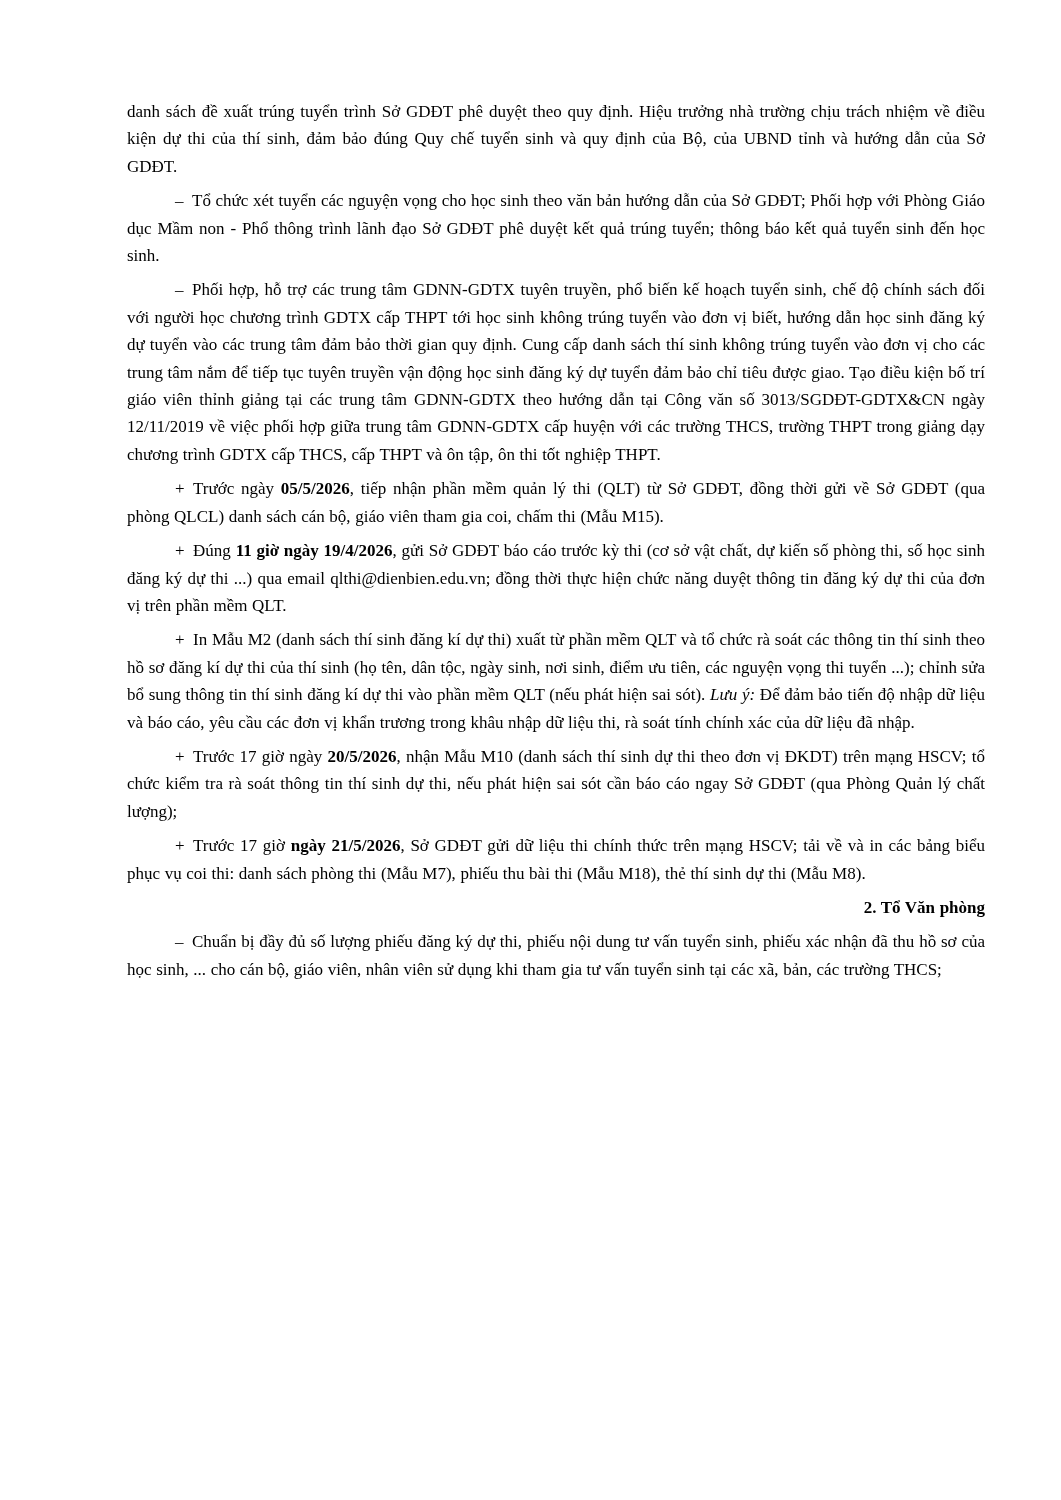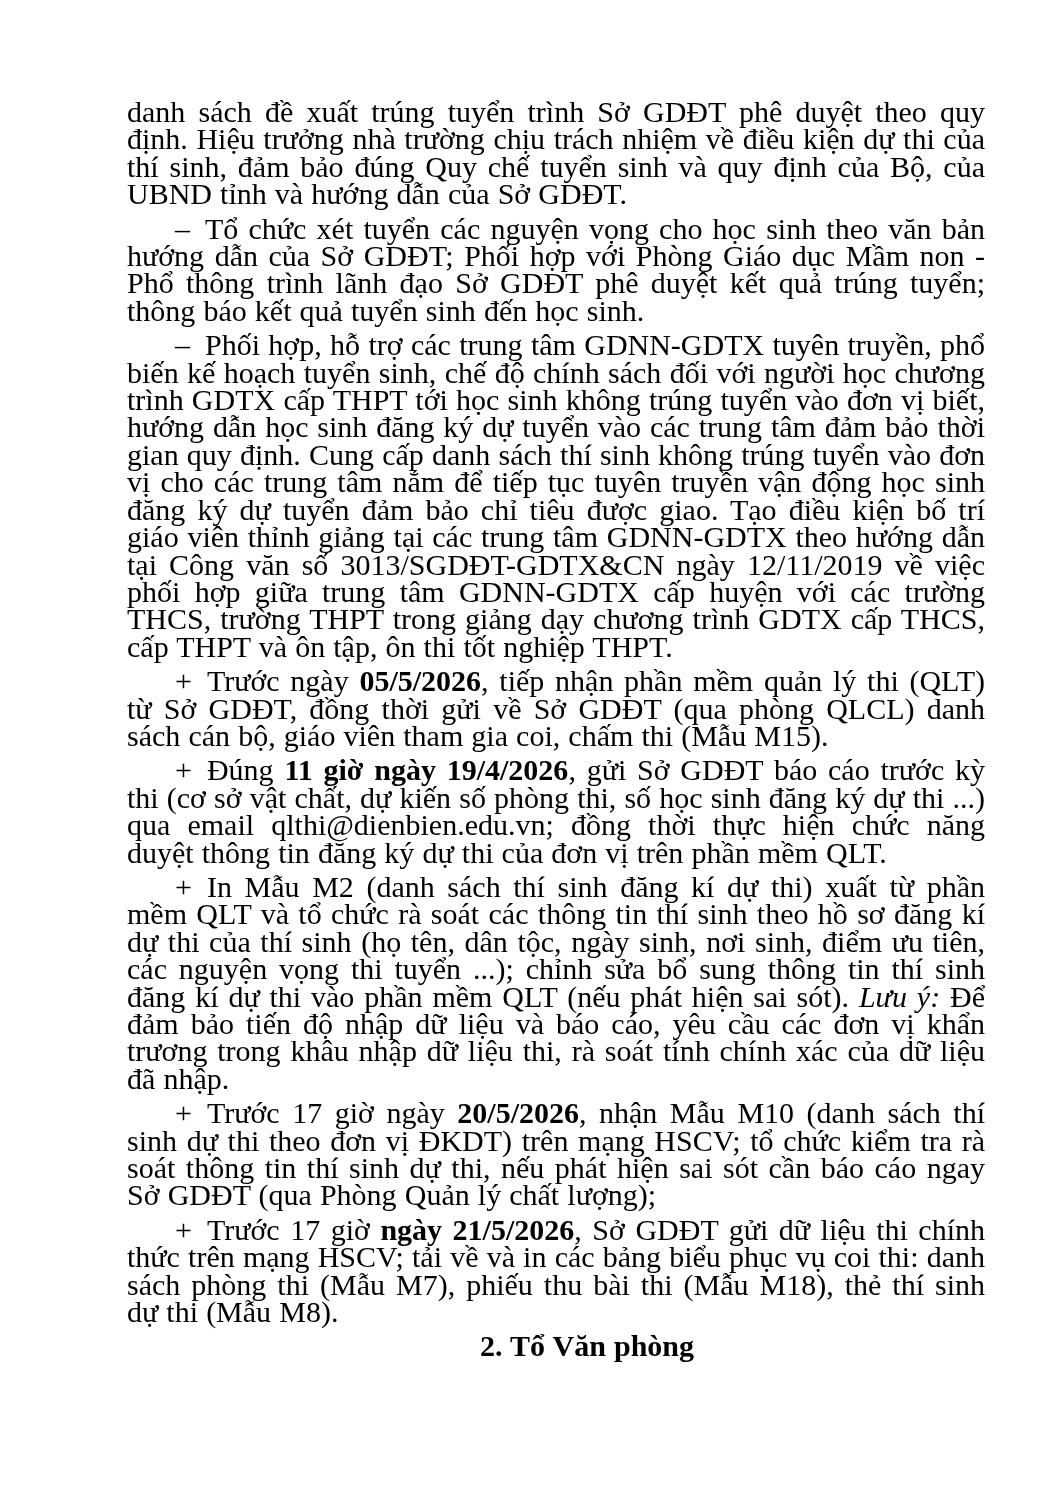--- a/index.html
+++ b/index.html
@@ -8,53 +8,54 @@
     background: #ffffff;
   }
   .page {
     position: relative;
     width: 1061px;
     height: 1500px;
     background: #ffffff;
     box-sizing: border-box;
     padding: 98px 76px 0 127px;
     font-family: "Liberation Serif", "DejaVu Serif", serif;
-    font-size: 30px;
+    font-size: 17px;
     line-height: 27.4px;
     color: #000000;
     overflow: hidden;
   }
   .para {
     margin: 7px 0 0 0;
     text-align: justify;
     text-indent: 48px;
     word-spacing: 0.02em;
   }
   .para:first-child {
     margin-top: 0;
   }
   .para.no-indent {
     text-indent: 0;
   }
   .para.heading {
     text-indent: 62px;
-    text-align: center;
+    text-align: right;
     font-weight: bold;
   }
   .run-b { font-weight: bold; }
   .run-i { font-style: italic; }
 </style>
 </head>
 <body>
 
 <div class="page">
   <div>
       <p class="para no-indent"><span class="">danh sách đề xuất trúng tuyển trình Sở GDĐT phê duyệt theo quy định. Hiệu trưởng nhà trường chịu trách nhiệm về điều kiện dự thi của thí sinh, đảm bảo đúng Quy chế tuyển sinh và quy định của Bộ, của UBND tỉnh và hướng dẫn của Sở GDĐT.</span></p>
       <p class="para"><span class="">– Tổ chức xét tuyển các nguyện vọng cho học sinh theo văn bản hướng dẫn của Sở GDĐT; Phối hợp với Phòng Giáo dục Mầm non - Phổ thông trình lãnh đạo Sở GDĐT phê duyệt kết quả trúng tuyển; thông báo kết quả tuyển sinh đến học sinh.</span></p>
       <p class="para"><span class="">– Phối hợp, hỗ trợ các trung tâm GDNN-GDTX tuyên truyền, phổ biến kế hoạch tuyển sinh, chế độ chính sách đối với người học chương trình GDTX cấp THPT tới học sinh không trúng tuyển vào đơn vị biết, hướng dẫn học sinh đăng ký dự tuyển vào các trung tâm đảm bảo thời gian quy định. Cung cấp danh sách thí sinh không trúng tuyển vào đơn vị cho các trung tâm nắm để tiếp tục tuyên truyền vận động học sinh đăng ký dự tuyển đảm bảo chỉ tiêu được giao. Tạo điều kiện bố trí giáo viên thỉnh giảng tại các trung tâm GDNN-GDTX theo hướng dẫn tại Công văn số 3013/SGDĐT-GDTX&amp;CN ngày 12/11/2019 về việc phối hợp giữa trung tâm GDNN-GDTX cấp huyện với các trường THCS, trường THPT trong giảng dạy chương trình GDTX cấp THCS, cấp THPT và ôn tập, ôn thi tốt nghiệp THPT.</span></p>
       <p class="para"><span class="">+ Trước ngày </span><span class="run-b ">05/5/2026</span><span class="">, tiếp nhận phần mềm quản lý thi (QLT) từ Sở GDĐT, đồng thời gửi về Sở GDĐT (qua phòng QLCL) danh sách cán bộ, giáo viên tham gia coi, chấm thi (Mẫu M15).</span></p>
       <p class="para"><span class="">+ Đúng </span><span class="run-b ">11 giờ ngày 19/4/2026</span><span class="">, gửi Sở GDĐT báo cáo trước kỳ thi (cơ sở vật chất, dự kiến số phòng thi, số học sinh đăng ký dự thi ...) qua email qlthi@dienbien.edu.vn; đồng thời thực hiện chức năng duyệt thông tin đăng ký dự thi của đơn vị trên phần mềm QLT.</span></p>
       <p class="para"><span class="">+ In Mẫu M2 (danh sách thí sinh đăng kí dự thi) xuất từ phần mềm QLT và tổ chức rà soát các thông tin thí sinh theo hồ sơ đăng kí dự thi của thí sinh (họ tên, dân tộc, ngày sinh, nơi sinh, điểm ưu tiên, các nguyện vọng thi tuyển ...); chỉnh sửa bổ sung thông tin thí sinh đăng kí dự thi vào phần mềm QLT (nếu phát hiện sai sót). </span><span class="run-i">Lưu ý:</span><span class=""> Để đảm bảo tiến độ nhập dữ liệu và báo cáo, yêu cầu các đơn vị khẩn trương trong khâu nhập dữ liệu thi, rà soát tính chính xác của dữ liệu đã nhập.</span></p>
       <p class="para"><span class="">+ Trước 17 giờ ngày </span><span class="run-b ">20/5/2026</span><span class="">, nhận Mẫu M10 (danh sách thí sinh dự thi theo đơn vị ĐKDT) trên mạng HSCV; tổ chức kiểm tra rà soát thông tin thí sinh dự thi, nếu phát hiện sai sót cần báo cáo ngay Sở GDĐT (qua Phòng Quản lý chất lượng);</span></p>
       <p class="para"><span class="">+ Trước 17 giờ </span><span class="run-b ">ngày 21/5/2026</span><span class="">, Sở GDĐT gửi dữ liệu thi chính thức trên mạng HSCV; tải về và in các bảng biểu phục vụ coi thi: danh sách phòng thi (Mẫu M7), phiếu thu bài thi (Mẫu M18), thẻ thí sinh dự thi (Mẫu M8).</span></p>
       <p class="para heading"><span class="run-b ">2. Tổ Văn phòng</span></p>
+      <p class="para"><span class="">– Chuẩn bị đầy đủ số lượng phiếu đăng ký dự thi, phiếu nội dung tư vấn tuyển sinh, phiếu xác nhận đã thu hồ sơ của học sinh, ... cho cán bộ, giáo viên, nhân viên sử dụng khi tham gia tư vấn tuyển sinh tại các xã, bản, các trường THCS;</span></p>
     </div>
 </div>
 
 </body></html>

